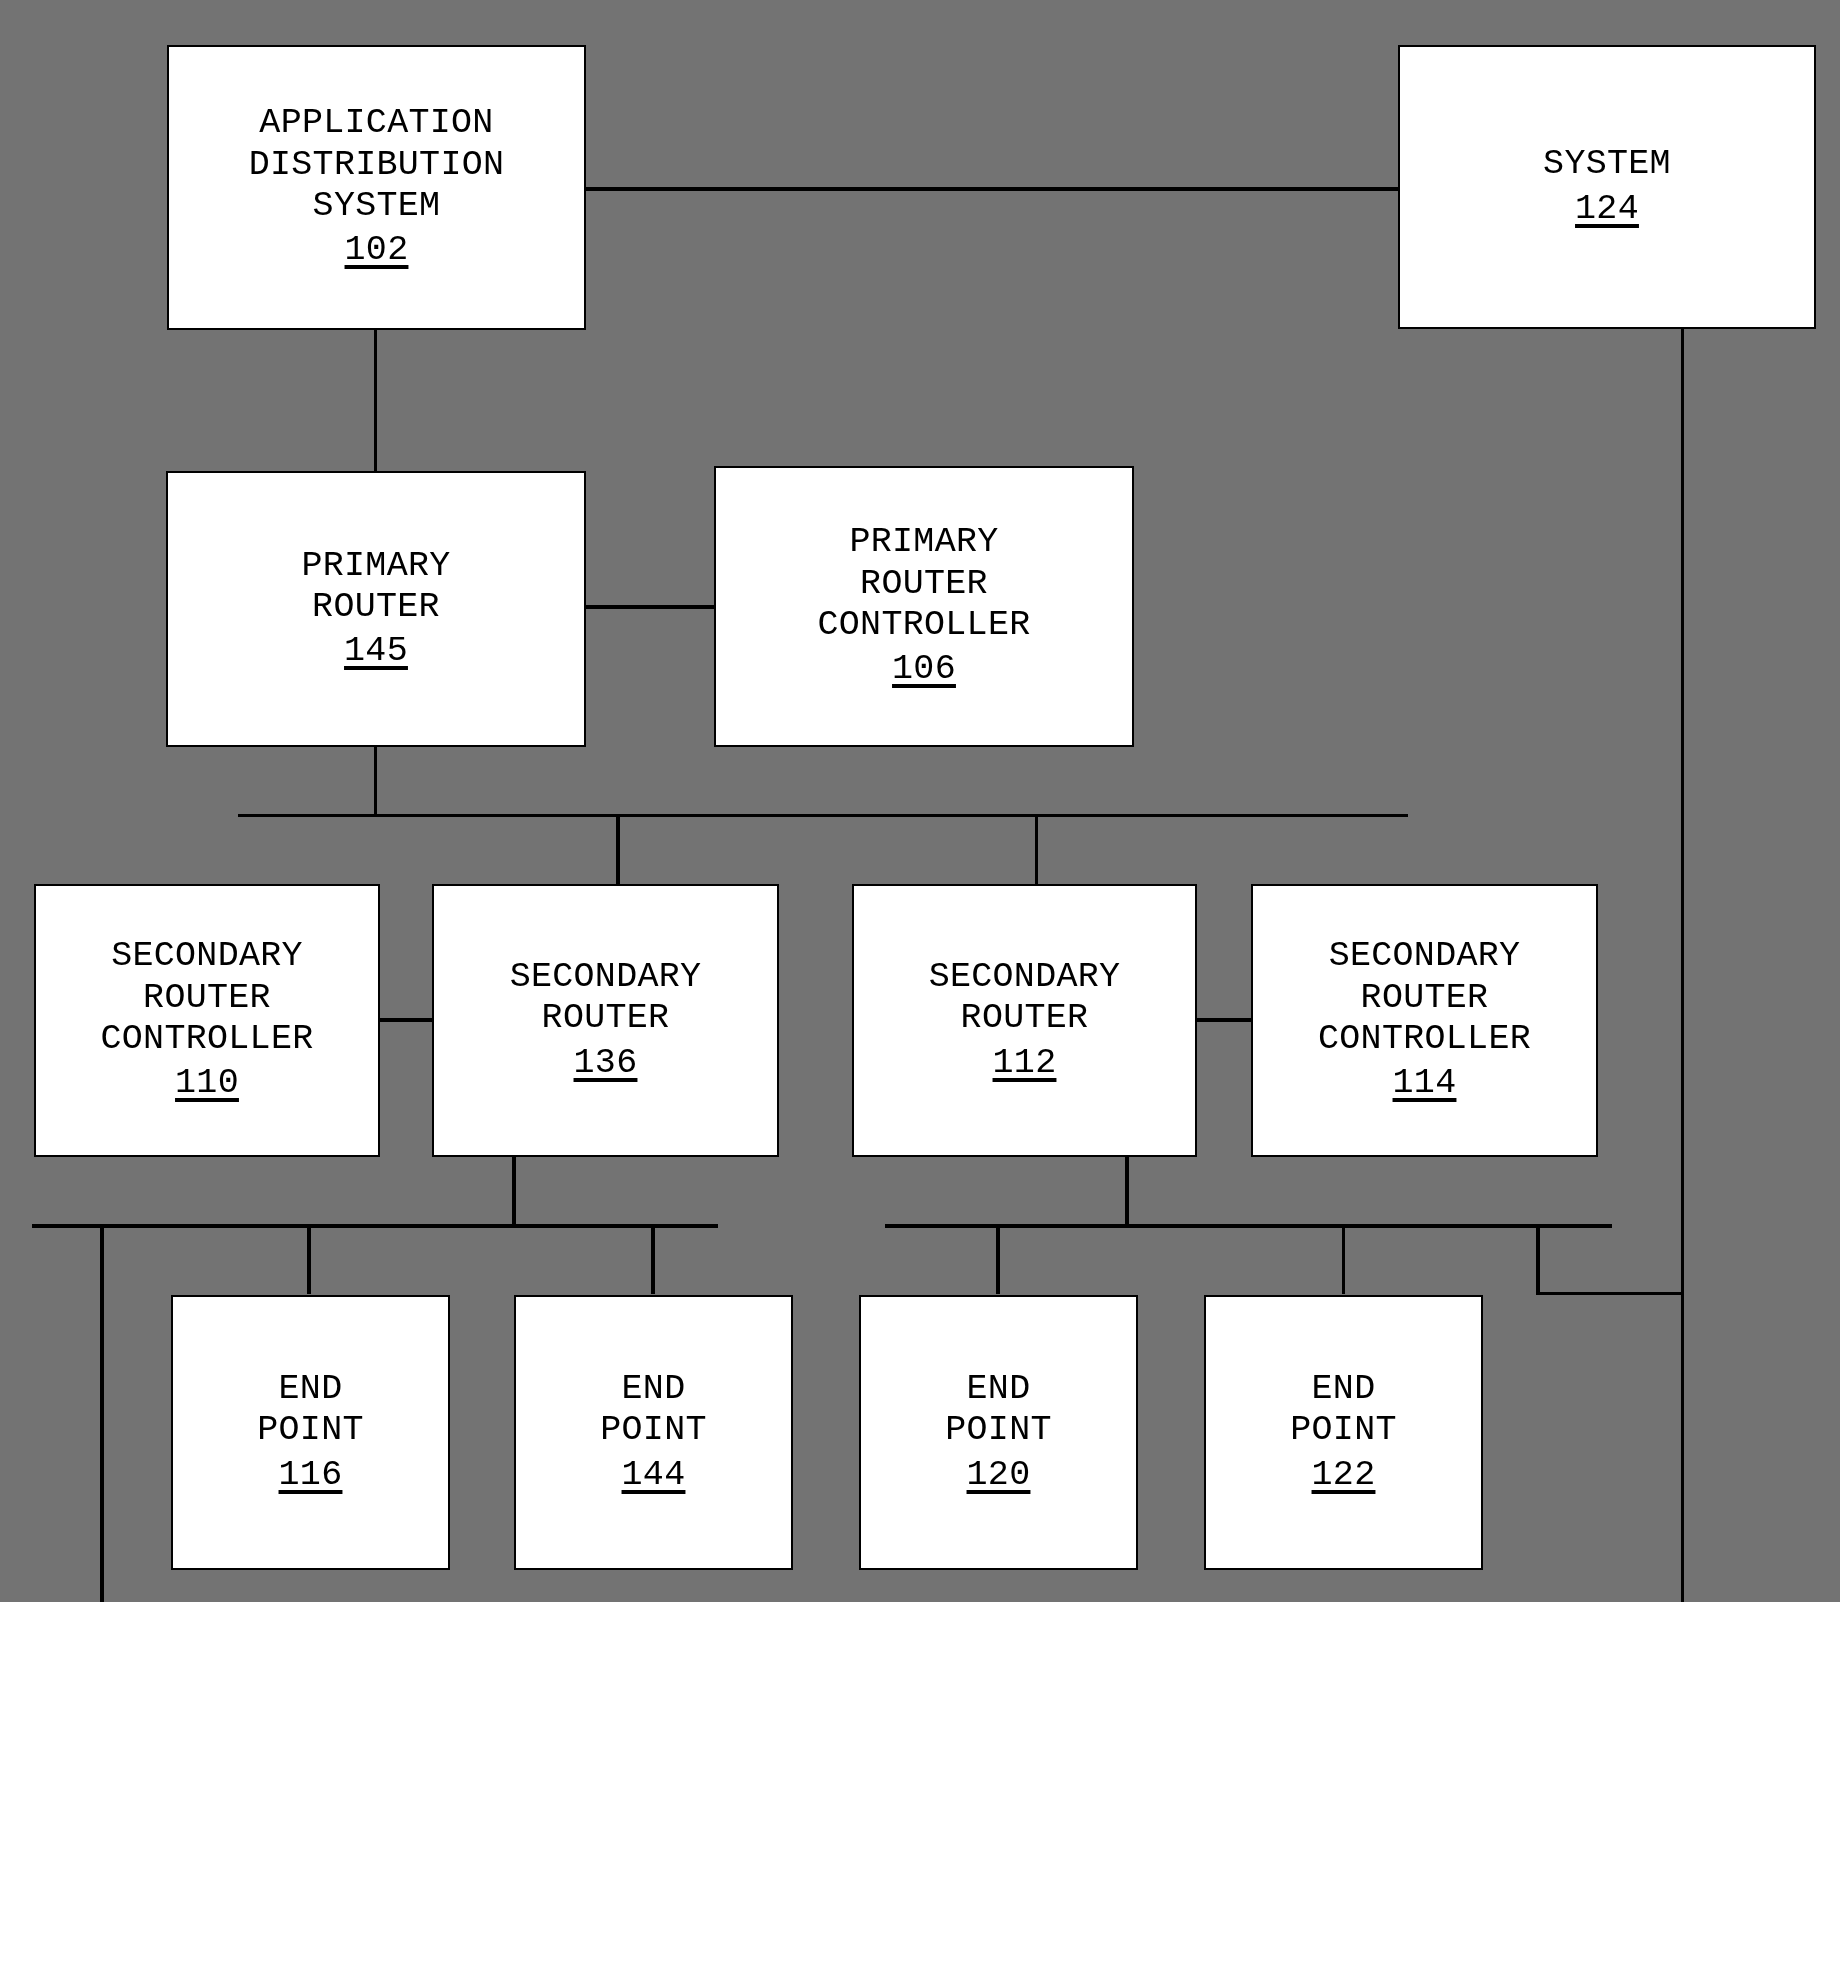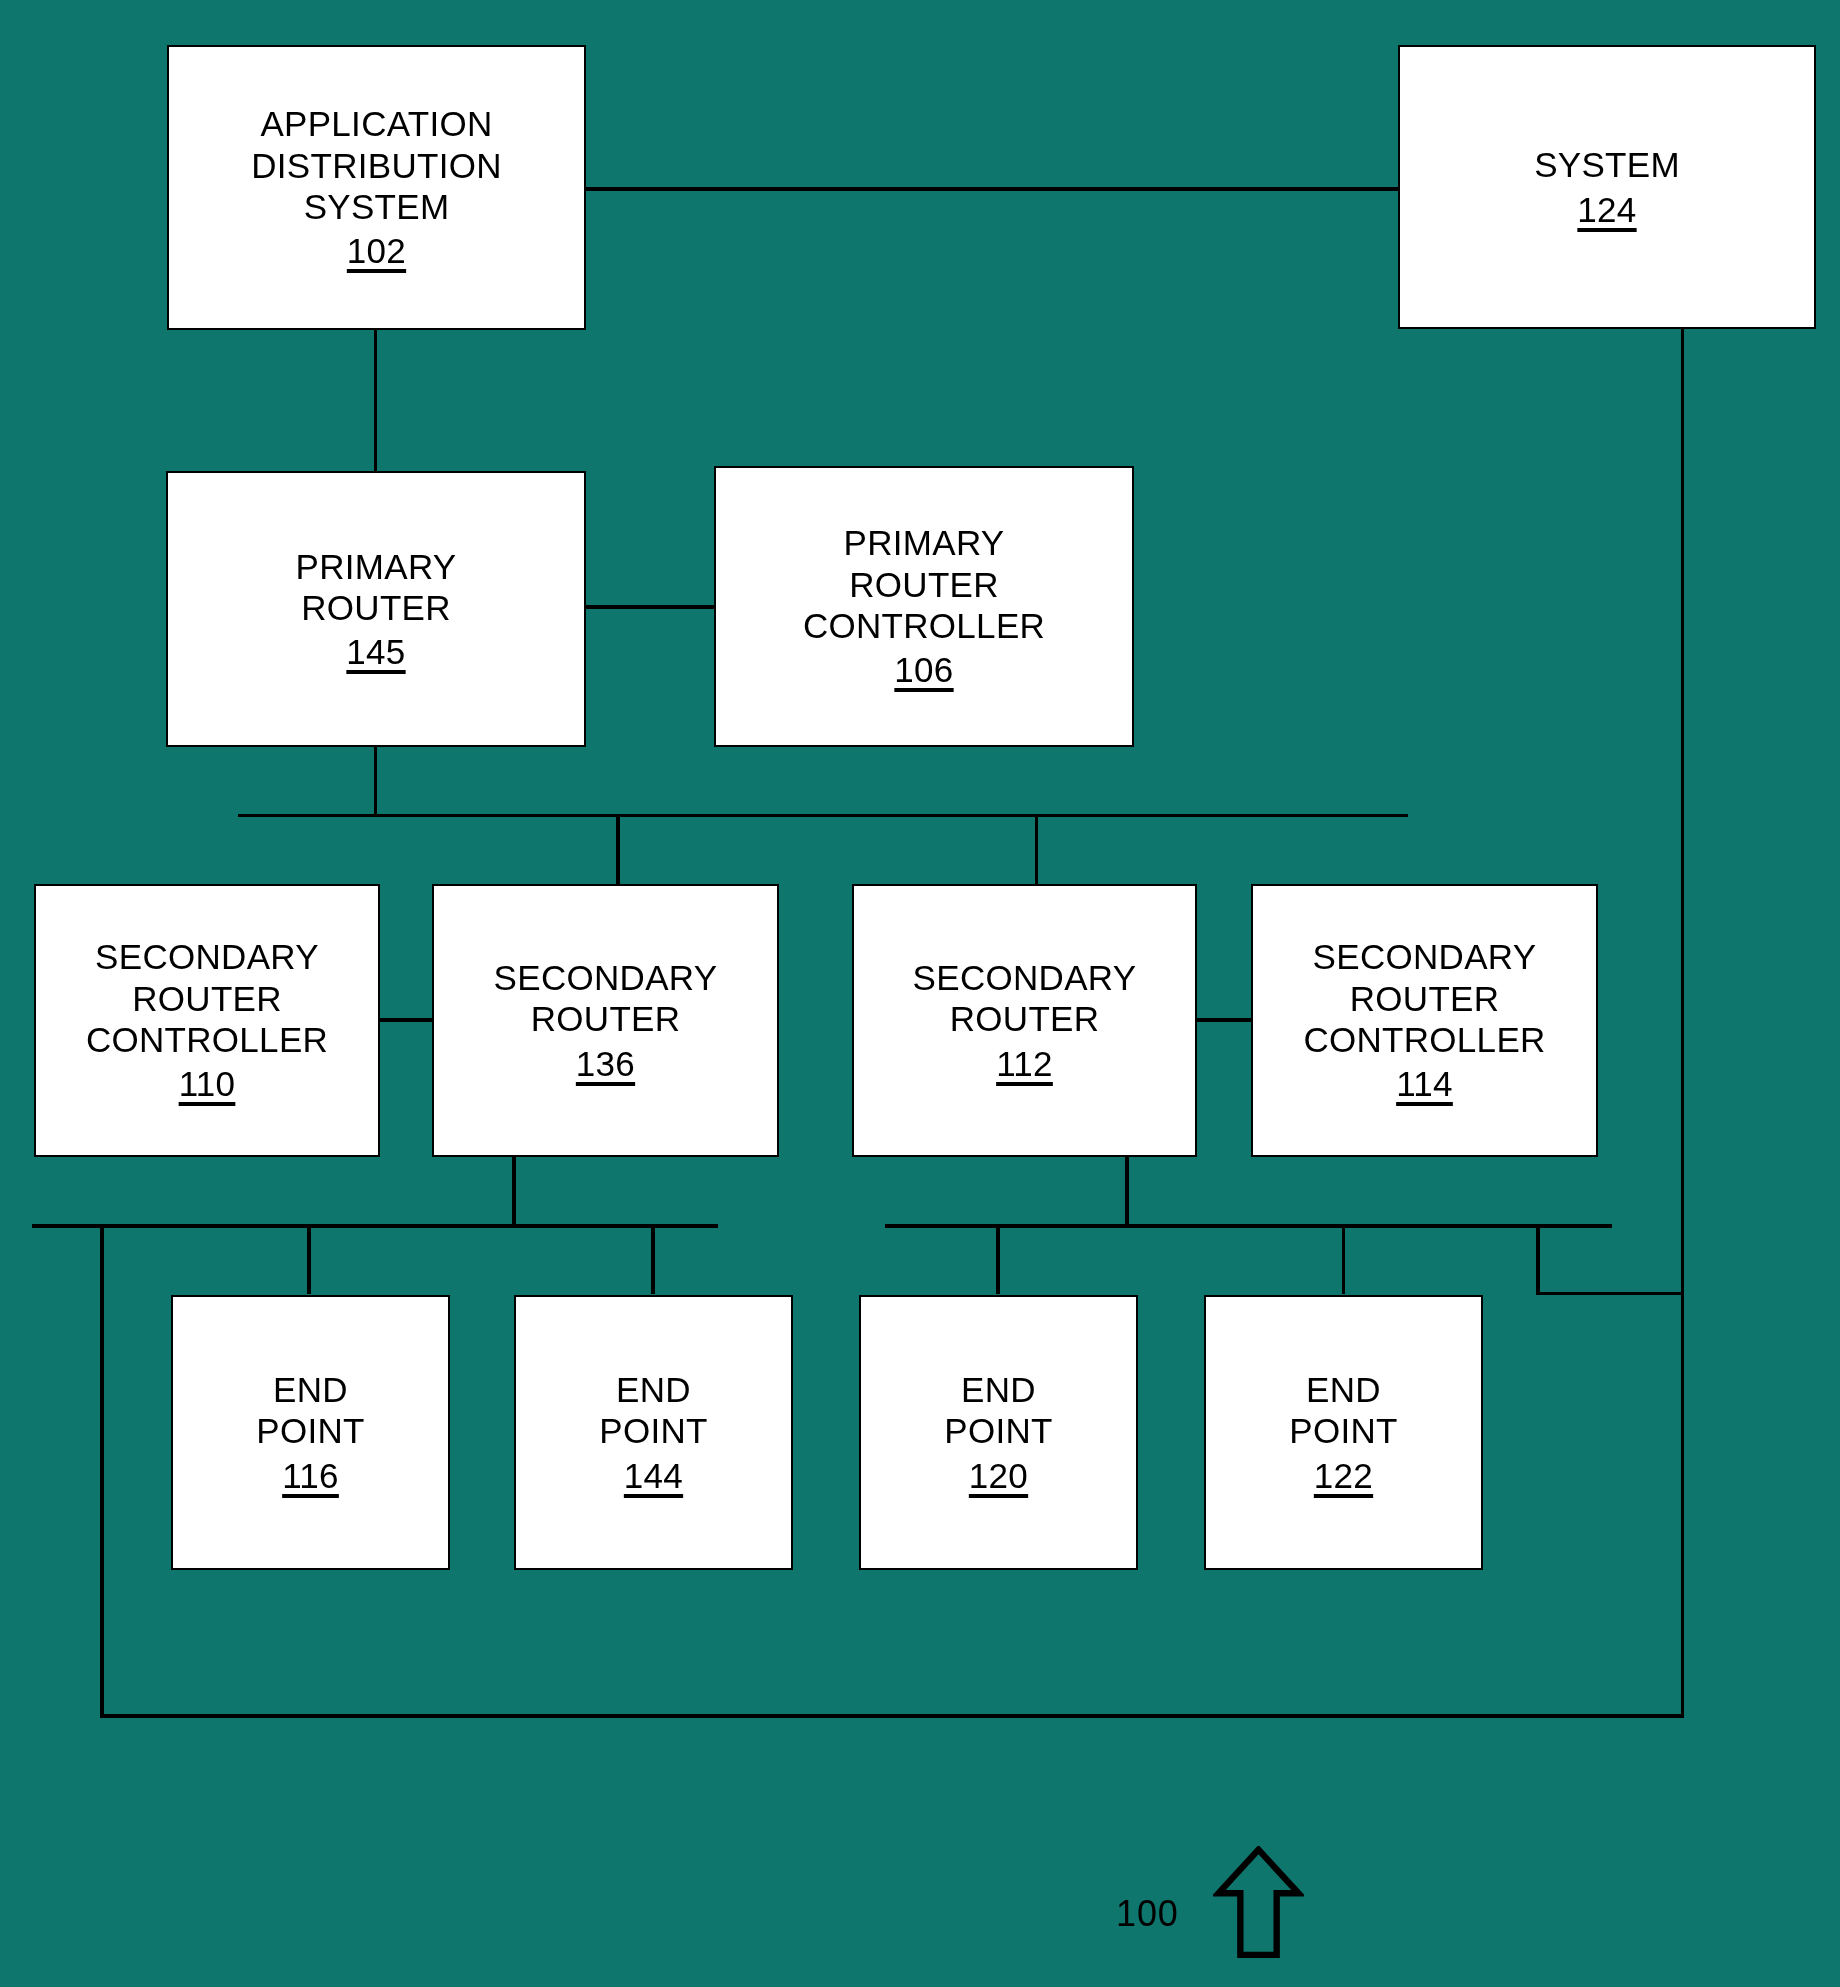--- a/index.html
+++ b/index.html
@@ -7,23 +7,24 @@
     margin: 0;
     padding: 0;
     background: #ffffff;
   }
   body {
     font-family: "Liberation Sans", sans-serif;
   }
   #figure {
     position: relative;
     width: 1840px;
-    height: 1987px;
-    background: #0f766e;
+    height: 1602px;
+    background: #737373;
     overflow: hidden;
+    font-family: Liberation Mono, monospace;
   }
   #wires {
     position: absolute;
     left: 0;
     top: 0;
     width: 1840px;
     height: 1987px;
     pointer-events: none;
   }
   .node {

